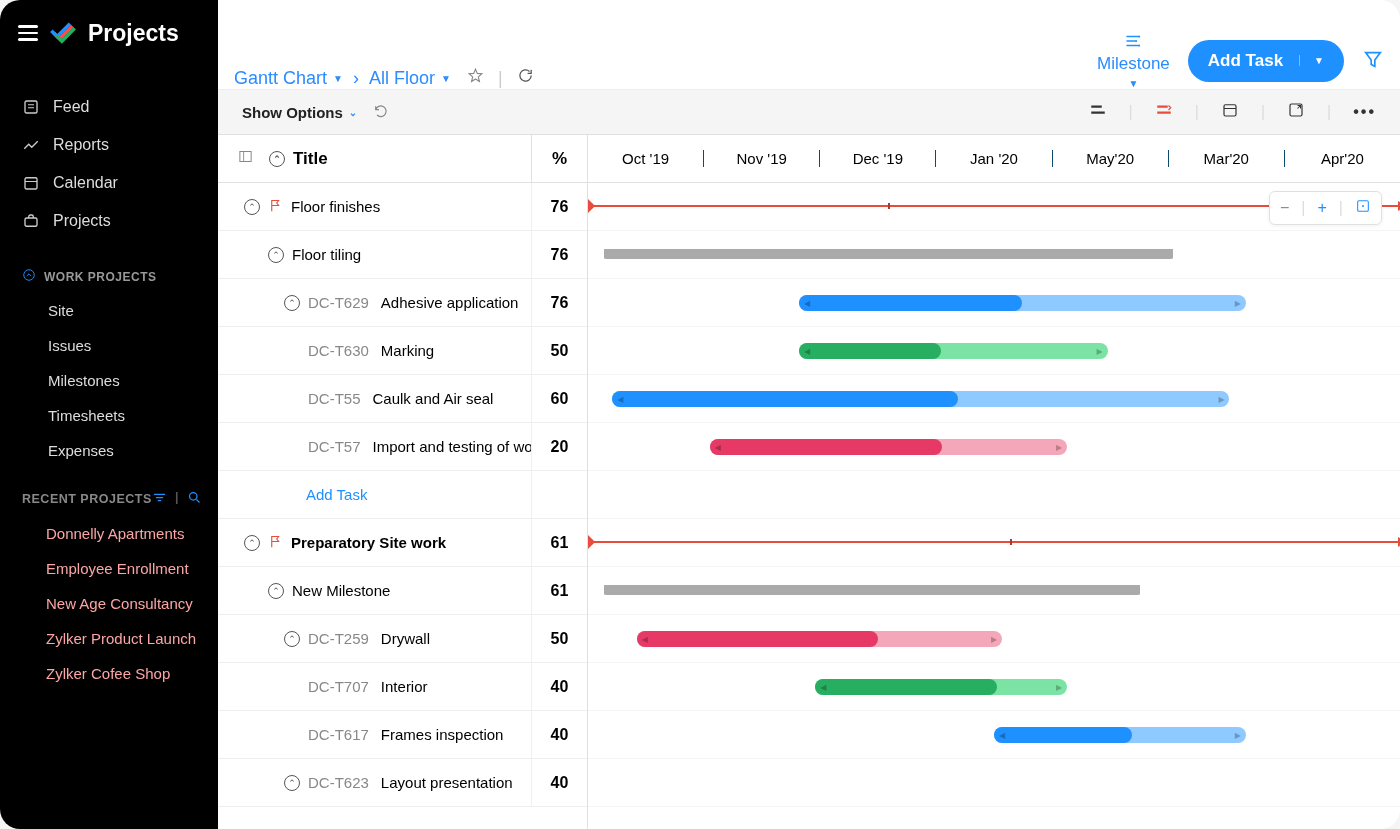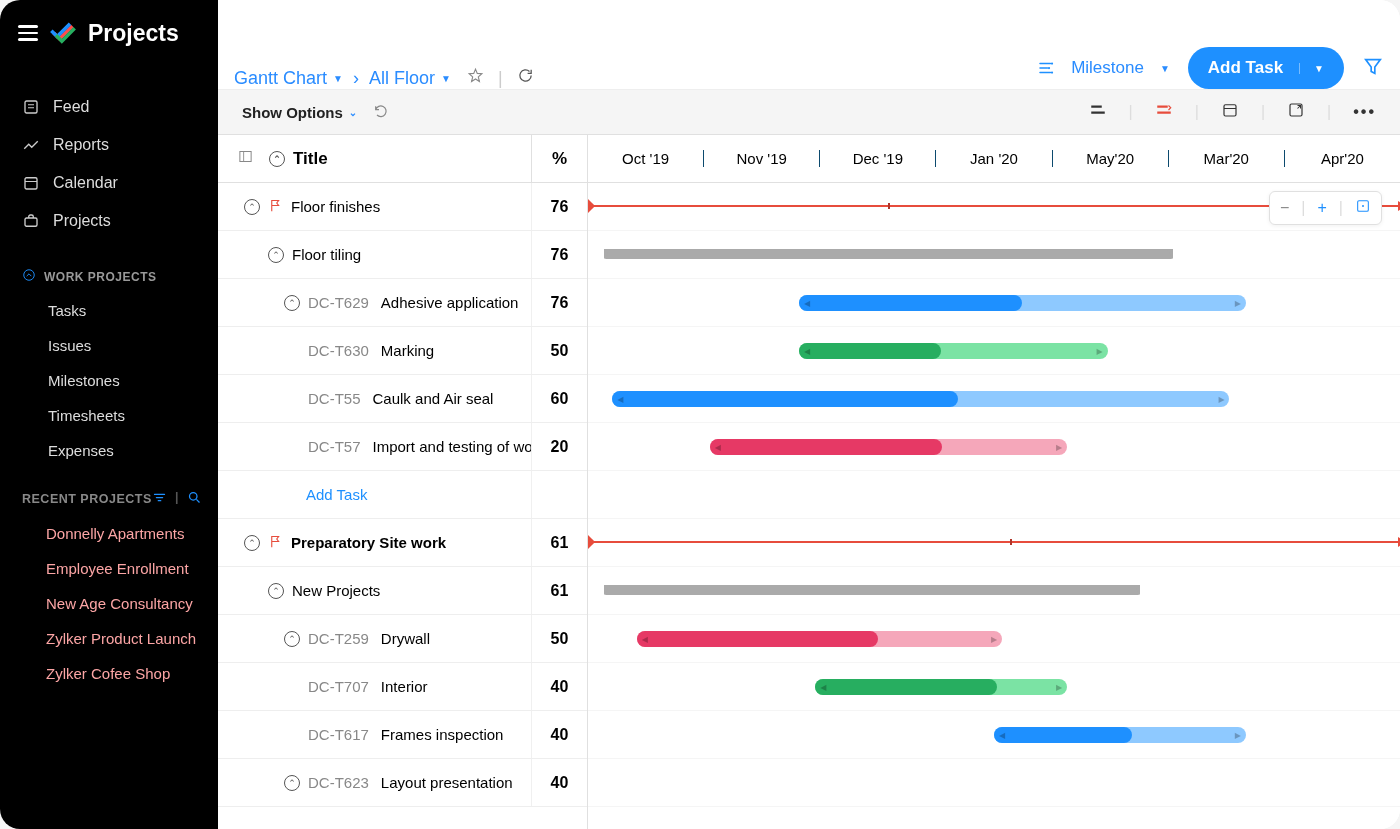--- a/index.html
+++ b/index.html
@@ -25,21 +25,21 @@
 
 
 .main { flex: 1; display: flex; flex-direction: column; background: #fff; }
 .topbar { height: 90px; display: flex; align-items: flex-end; justify-content: space-between; padding: 0 16px; border-bottom: 1px solid #eee; }
 .crumbs { display: flex; align-items: center; gap: 10px; font-size: 18px; }
 .crumb { color: #2a8cff; font-weight: 500; display: inline-flex; align-items: center; gap: 6px; cursor: pointer; }
 .crumb-sep { color: #2a8cff; }
 .crumb .chev { font-size: 10px; color: #2a8cff; }
 .crumb-icons { display: flex; gap: 14px; color: #888; margin-left: 6px; align-items: center; }
 .top-right { display: flex; align-items: center; gap: 18px; }
-.milestone { display: flex; align-items: center; gap: 16px; color: #2a8cff; font-size: 17px; font-weight: 500; cursor: pointer; }
+.milestone { display: flex; align-items: center; gap: 4px; color: #2a8cff; font-size: 17px; font-weight: 500; cursor: pointer; flex-direction: column; }
 .addtask-btn { background: #1e90ff; color: #fff; border: none; border-radius: 22px; padding: 11px 20px; font-size: 17px; font-weight: 600; display: flex; align-items: center; gap: 16px; cursor: pointer; }
 .addtask-btn .chev { font-size: 10px; border-left: 1px solid rgba(255,255,255,0.4); padding-left: 14px; }
 .filter-icon { color: #2a8cff; cursor: pointer; }
 
 
 .optsbar { height: 45px; background: #f5f5f5; border-bottom: 1px solid #e0e0e0; display: flex; align-items: center; justify-content: space-between; padding: 0 24px; }
 .opts-left { display: flex; align-items: center; gap: 16px; font-size: 15px; }
 .show-opts { font-weight: 700; color: #222; display: inline-flex; align-items: center; gap: 6px; cursor: pointer; }
 .show-opts .chev { color: #2a8cff; font-size: 10px; }
 .undo { color: #888; cursor: pointer; }
@@ -154,21 +154,21 @@
     <div class="section">
       <span class="section-icon" style="color:#1e90ff">
         <svg viewBox="0 0 24 24">
             <circle cx="12" cy="12" r="9" fill="none" stroke="#1e90ff" stroke-width="1.6"></circle>
             <path d="M8 14 L12 10 L16 14" fill="none" stroke="#1e90ff" stroke-width="1.6"></path>
           </svg>
       </span>
       <span>WORK PROJECTS</span>
     </div>
     <div id="wo-items">
-        <div class="sub-item">Tasks</div>
+        <div class="sub-item">Site</div>
         <div class="sub-item">Issues</div>
         <div class="sub-item">Milestones</div>
         <div class="sub-item">Timesheets</div>
         <div class="sub-item">Expenses</div>
       </div>
 
     <div class="recent-header">
       <span>RECENT PROJECTS</span>
       <span class="recent-actions">
         <span>
@@ -358,21 +358,21 @@
                 <span class="flag"><svg width="15" height="15" viewBox="0 0 24 24">
                     <path d="M6 3 V21 M6 4 H17 L14 8 L17 12 H6" fill="none" stroke="#e74c3c" stroke-width="1.8"></path>
                   </svg></span>
                 <span style="font-weight:700">Preparatory Site work</span>
               </div>
               <div class="pct-col">61</div>
             </div>
             <div class="task-row">
               <div class="title-col indent-1">
                 <span class="collapse">⌃</span>
-                <span>New Projects</span>
+                <span>New Milestone</span>
               </div>
               <div class="pct-col">61</div>
             </div>
             <div class="task-row">
               <div class="title-col indent-2">
                 <span class="collapse">⌃</span>
                 <span class="task-id">DC-T259</span>
                 <span>Drywall</span>
               </div>
               <div class="pct-col">50</div>

